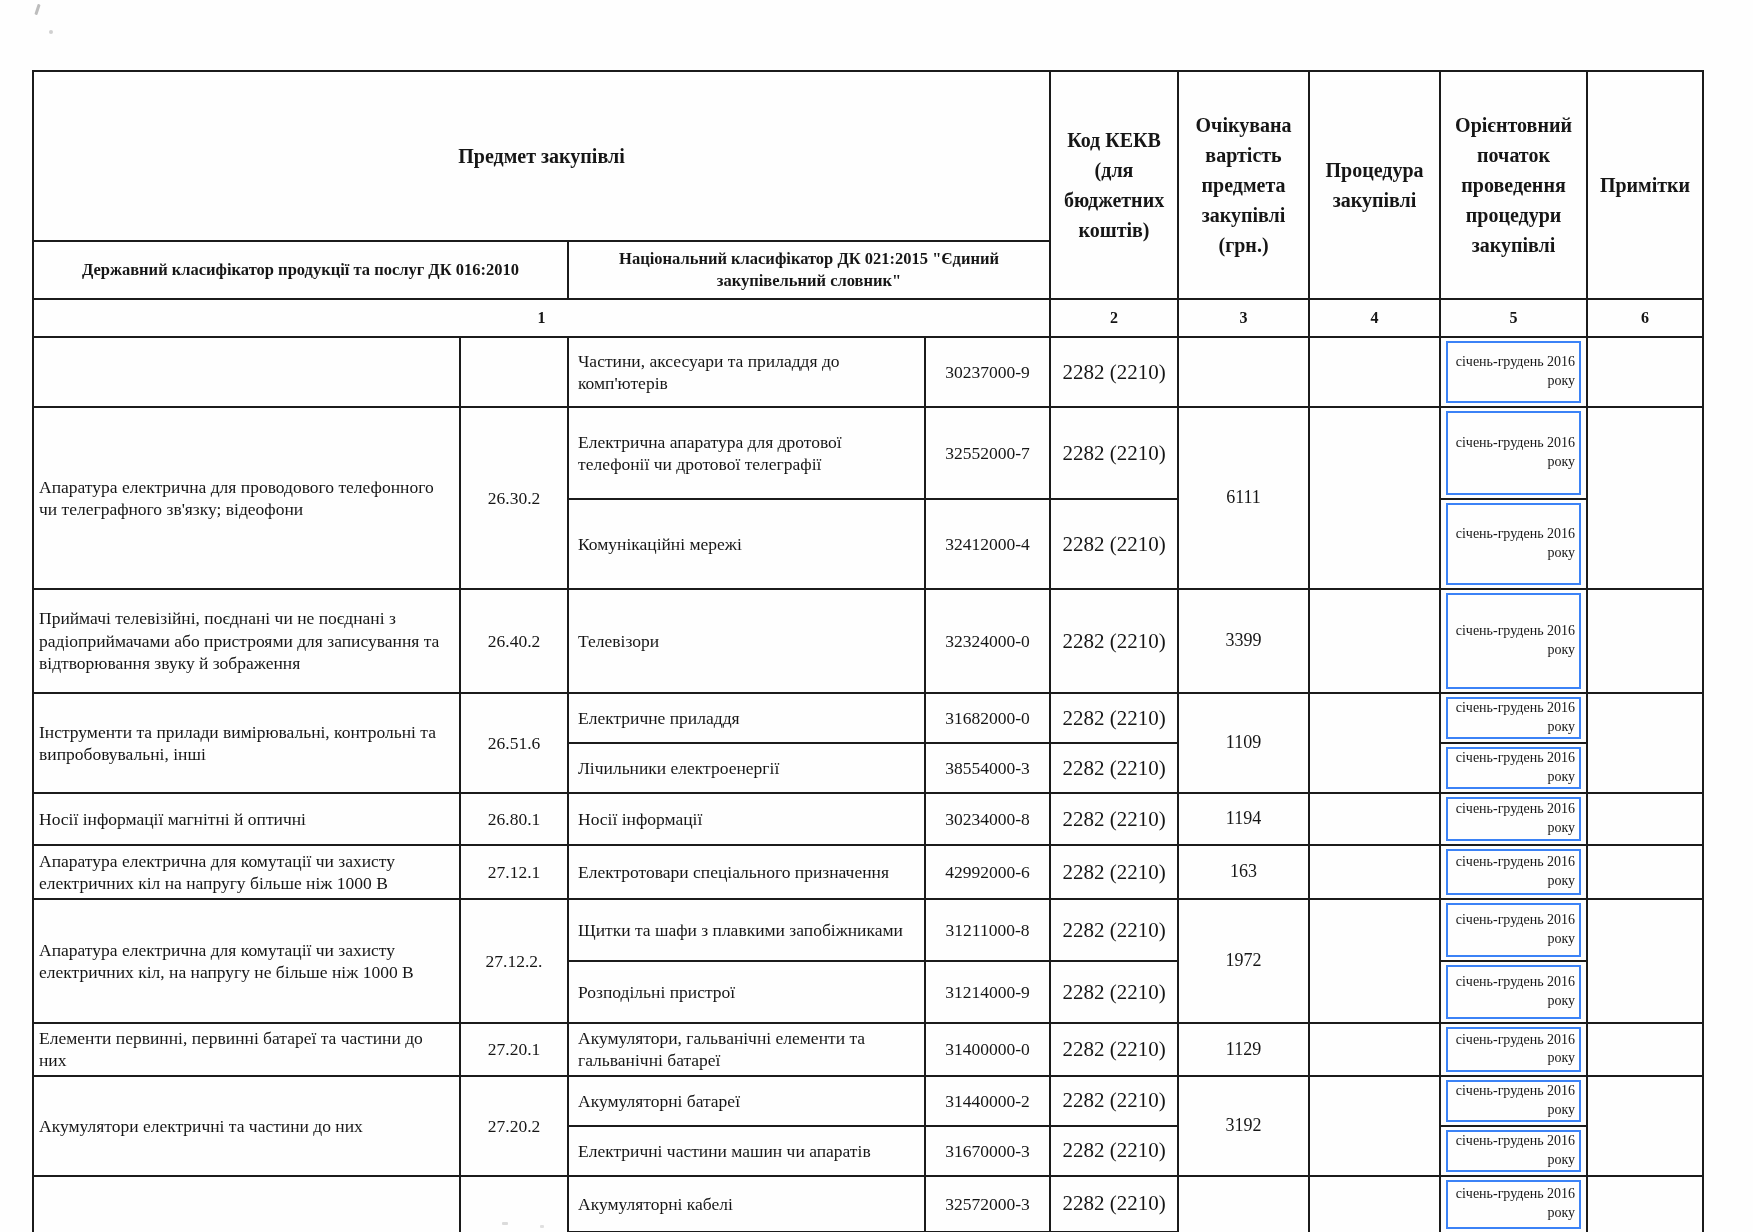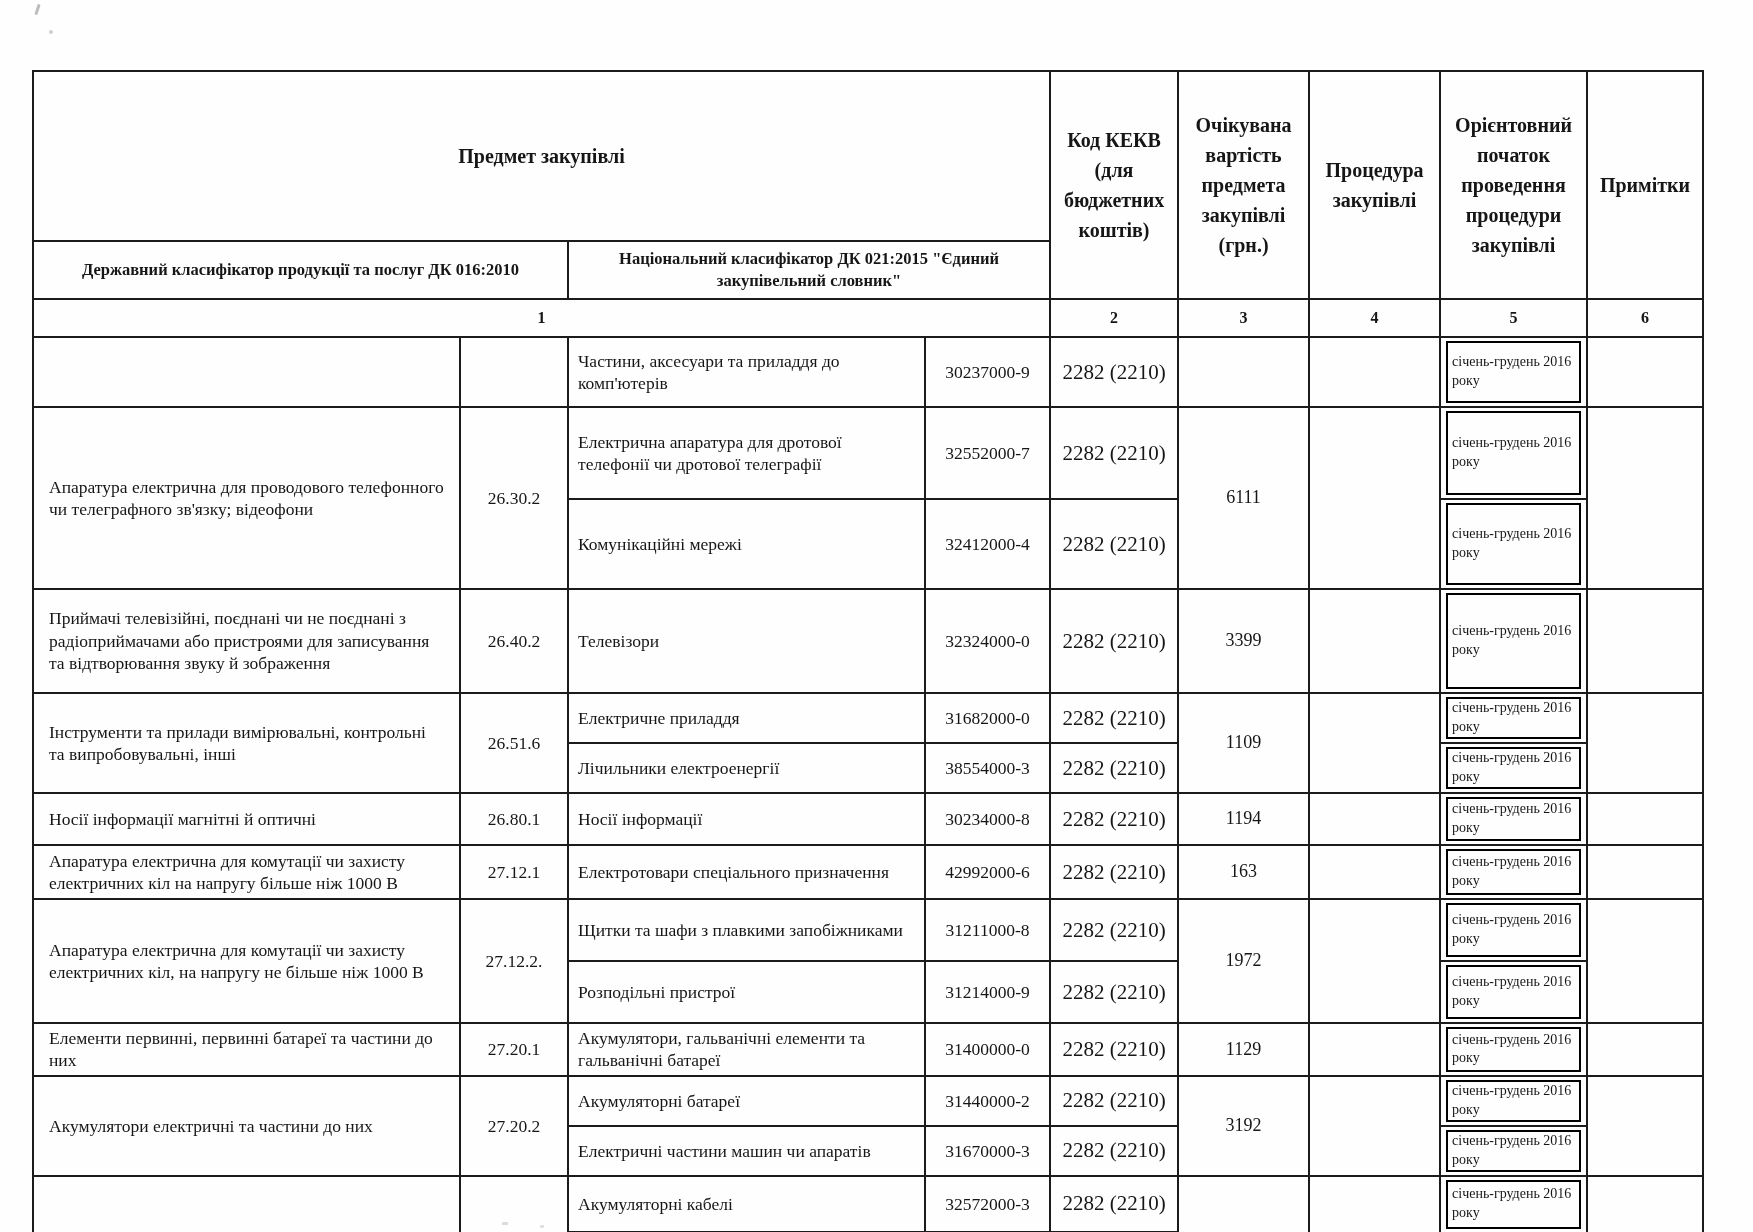--- a/index.html
+++ b/index.html
@@ -26,32 +26,32 @@
     border:2px solid #1b1b1b;
     vertical-align:middle;text-align:center;
     padding:2px 4px;font-size:17px;line-height:1.28;
     overflow:hidden;word-wrap:break-word;
   }
   thead td{font-weight:bold;}
   tr.h-main td{font-size:20px;line-height:1.5;}
   tr.h-sub td{font-size:16.5px;line-height:1.35;}
   tr.h-nums td{font-size:16px;padding:0 2px;line-height:1.1;}
 
-  .c-desc{text-align:left;padding:3px 15px;font-size:17.5px;}
+  .c-desc{text-align:left;padding:3px 5px;font-size:17.5px;}
   .c-code{font-size:17.5px;}
   .c-name{text-align:left;padding:3px 9px;font-size:17.5px;}
   .c-cpv{font-size:17.5px;}
   .c-kekv{font-size:21px;}
   .c-val{font-size:18px;}
   .c-date{padding:0;position:relative;}
   .datebox{
     position:absolute;inset:3px 5px;
-    border:2px solid #000000;
+    border:2px solid #3b82f6;
     display:flex;align-items:center;justify-content:center;
-    font-size:14px;line-height:1.35;padding:1px 4px;text-align:left;
+    font-size:14px;line-height:1.35;padding:1px 4px;text-align:right;
   }
   td.cut{border-bottom:none;}
 </style>
 </head>
 <body>
 
 <div class="page">
   <div class="artifact a1"></div>
   <div class="artifact a2"></div>
   <div class="artifact a3"></div>

